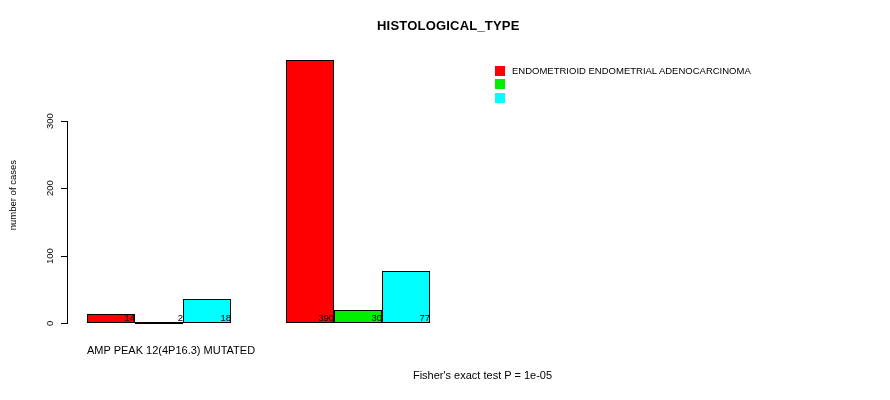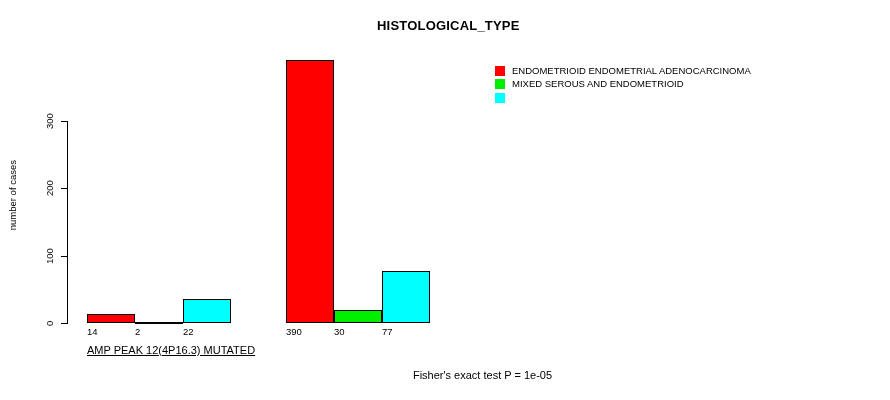--- a/index.html
+++ b/index.html
@@ -95,23 +95,23 @@
 
   
   .bar {
     position: absolute;
     box-sizing: border-box;
     border: 1px solid #000000;
   }
   .bar-value {
     position: absolute;
     font-size: 9.5px;
-    text-align: left;
+    text-align: right;
     white-space: nowrap;
-    top: 326px;
+    top: 312px;
   }
   .group-label {
     position: absolute;
     font-size: 11px;
     text-align: center;
     white-space: nowrap;
     top: 344px;
   }
 
   
@@ -134,21 +134,20 @@
 
   <div id="chart-title">HISTOLOGICAL_TYPE</div>
 
   <div id="legend">
     <div class="legend-row">
       <span class="legend-swatch" style="background: rgb(255, 0, 0);"></span>
       <span class="legend-label">ENDOMETRIOID ENDOMETRIAL ADENOCARCINOMA</span>
     </div>
     <div class="legend-row">
       <span class="legend-swatch" style="background: rgb(0, 238, 0);"></span>
-      <span class="legend-label">MIXED SEROUS AND ENDOMETRIOID</span>
     </div>
     <div class="legend-row">
       <span class="legend-swatch" style="background: rgb(0, 255, 255);"></span>
     </div>
   </div>
 
   <div id="y-axis-line"></div>
   <div id="y-axis-title">number of cases</div>
   <div id="y-axis-ticks">
       <div class="y-tick" style="top: 323px;"></div>
@@ -160,22 +159,22 @@
       <div class="y-tick" style="top: 121px;"></div>
       <div class="y-tick-label" style="top: 107px; height: 28px; left: 44px;">300</div>
     </div>
 
   <div id="bars-layer">
       <div class="bar" style="left: 87px; width: 48px; top: 313.573px; height: 9.42667px; background: rgb(255, 0, 0);"></div>
       <div class="bar-value" style="left: 87px; width: 48px;">14</div>
       <div class="bar" style="left: 135px; width: 48px; top: 321.5px; height: 1.5px; background: rgb(0, 238, 0);"></div>
       <div class="bar-value" style="left: 135px; width: 48px;">2</div>
       <div class="bar" style="left: 183px; width: 48px; top: 298.76px; height: 24.24px; background: rgb(0, 255, 255);"></div>
-      <div class="bar-value" style="left: 183px; width: 48px;">22</div>
-      <div class="group-label" style="left: 87px; width: 144px; text-decoration: underline;">AMP PEAK 12(4P16.3) MUTATED</div>
+      <div class="bar-value" style="left: 183px; width: 48px;">18</div>
+      <div class="group-label" style="left: 87px; width: 144px;">AMP PEAK 12(4P16.3) MUTATED</div>
       <div class="bar" style="left: 286px; width: 48px; top: 60.4px; height: 262.6px; background: rgb(255, 0, 0);"></div>
       <div class="bar-value" style="left: 286px; width: 48px;">390</div>
       <div class="bar" style="left: 334px; width: 48px; top: 309.533px; height: 13.4667px; background: rgb(0, 238, 0);"></div>
       <div class="bar-value" style="left: 334px; width: 48px;">30</div>
       <div class="bar" style="left: 382px; width: 48px; top: 271.153px; height: 51.8467px; background: rgb(0, 255, 255);"></div>
       <div class="bar-value" style="left: 382px; width: 48px;">77</div>
     </div>
 
   <div id="caption">Fisher's exact test P = 1e-05</div>
 

